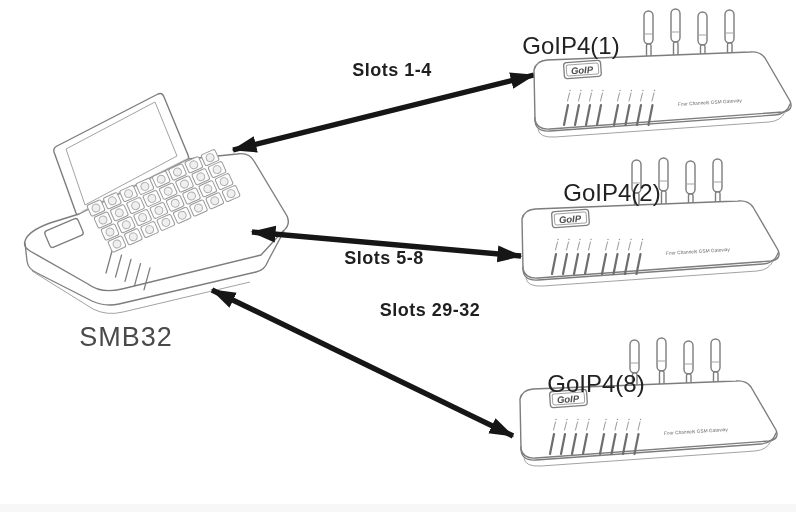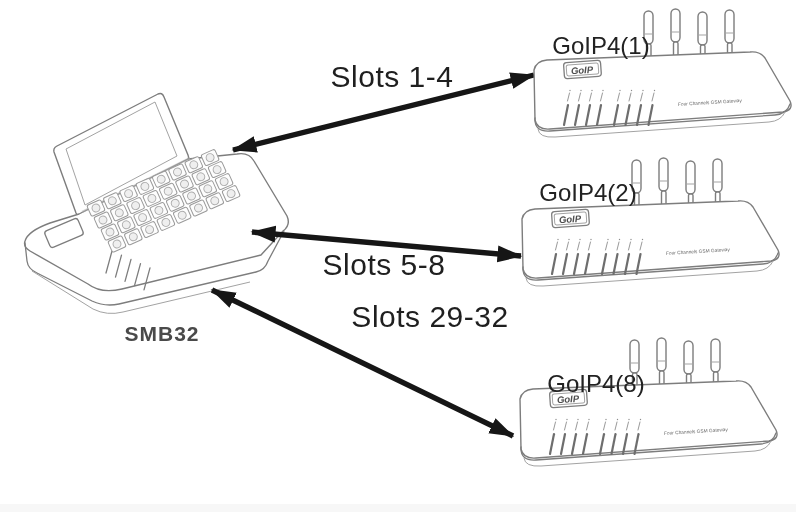--- a/index.html
+++ b/index.html
@@ -17,23 +17,23 @@
   .skl{fill:none;stroke:#a3a3a3;stroke-width:1;stroke-linejoin:round;}
   .cell{fill:#fdfdfd;stroke:#9a9a9a;stroke-width:1;}
   .cell-hole{fill:#efefef;stroke:#ababab;stroke-width:0.9;}
   .led{stroke:#6e6e6e;stroke-width:2.2;stroke-linecap:round;fill:none;}
   .micro{stroke:#8d8d8d;stroke-width:0.9;stroke-linecap:round;fill:none;}
   .arrow-line{stroke:var(--arrow);stroke-width:5.4;}
   #ah path{fill:var(--arrow);}
   .badge-text{font: italic 700 9.5px "Liberation Sans", sans-serif; fill:#4d4d4d;}
   .caption-text{font: 400 4.8px "Liberation Sans", sans-serif; fill:#6b6b6b;}
   .txt{position:absolute; transform:translateX(-50%); white-space:nowrap; user-select:none;}
-  .slot-label{font-weight:400; font-size:30px; color:var(--label-text); letter-spacing:.5px;}
+  .slot-label{font-weight:700; font-size:18px; color:var(--label-text); letter-spacing:.5px;}
   .device-label{font-weight:400; font-size:24px; color:#222222;}
-  .hub-label{font-weight:700; font-size:21px; color:var(--hub-label-text); letter-spacing:1px;margin-left:36px;}
+  .hub-label{font-weight:400; font-size:27px; color:var(--hub-label-text); letter-spacing:1px;}
   #bottom-strip{position:absolute;left:0;bottom:4px;width:100%;height:8px;background:#f7f7f7;}
 </style>
 </head>
 <body>
 
 <div id="stage">
 
   <svg id="artwork" width="796" height="516" viewBox="0 0 796 516">
     <defs>
       <marker id="ah" viewBox="0 0 26 20" markerWidth="26" markerHeight="20" refX="23.5" refY="10" orient="auto-start-reverse" markerUnits="userSpaceOnUse">
@@ -258,20 +258,20 @@
 
     <use href="#goip-sym" transform="translate(514,8)"></use>
     <use href="#goip-sym" transform="translate(502,157)"></use>
     <use href="#goip-sym" transform="translate(500,337)"></use>
   </svg>
 
   <div class="txt slot-label" style="left:392px; top:60px;">Slots 1-4</div>
   <div class="txt slot-label" style="left:384px; top:200px;margin-top:48px;">Slots 5-8</div>
   <div class="txt slot-label" style="left:402px; top:300px;margin-left:28px;">Slots 29-32</div>
 
-  <div class="txt device-label" style="left:601px; top:32px;">GoIP4(1)</div>
-  <div class="txt device-label" style="left:588px; top:179px;">GoIP4(2)</div>
+  <div class="txt device-label" style="left:571px; top:32px;">GoIP4(1)</div>
+  <div class="txt device-label" style="left:612px; top:179px;">GoIP4(2)</div>
   <div class="txt device-label" style="left:596px; top:363px;margin-top:7px;">GoIP4(8)</div>
 
   <div class="txt hub-label" style="left:126px; top:322px;">SMB32</div>
 
   <div id="bottom-strip"></div>
 </div>
 
 </body></html>

